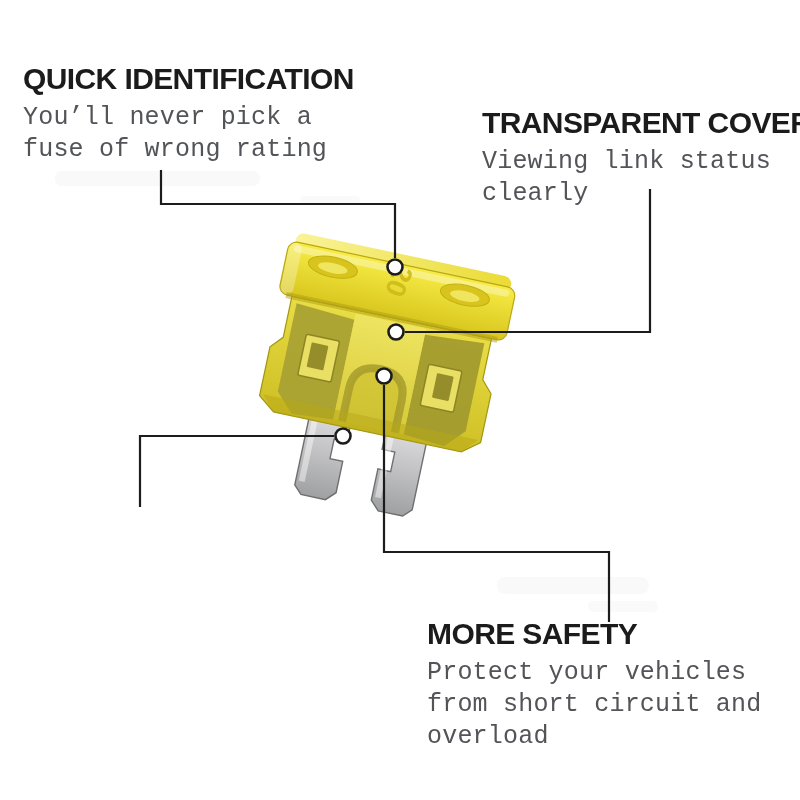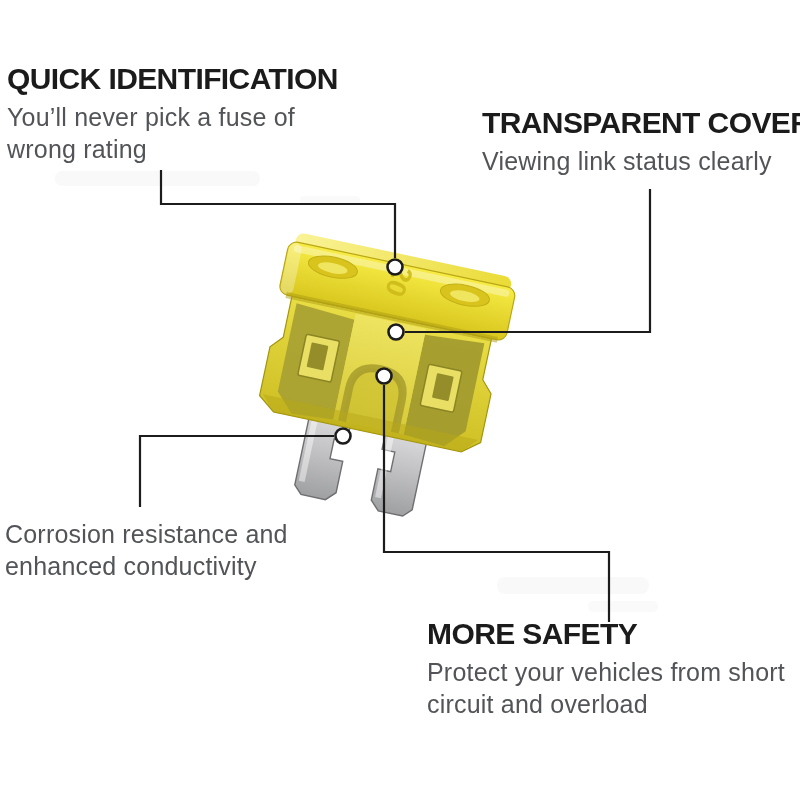--- a/index.html
+++ b/index.html
@@ -3,23 +3,23 @@
 <meta charset="utf-8">
 <style>
   html,body{margin:0;padding:0;}
   body{width:800px;height:800px;background:#ffffff;overflow:hidden;position:relative;
        font-family:"Liberation Sans",sans-serif;}
   .stage{position:absolute;inset:0;width:800px;height:800px;}
   svg.diagram{position:absolute;left:0;top:0;}
   .label{position:absolute;}
   .label h2{margin:0;font-family:"Liberation Sans",sans-serif;font-weight:700;
             font-size:30px;line-height:1.08;color:#1b1b1b;letter-spacing:-0.6px;}
-  .label p{margin:7px 0 0;font-family:Liberation Sans, sans-serif;font-weight:400;
+  .label p{margin:7px 0 0;font-family:Liberation Mono, monospace;font-weight:400;
            font-size:25px;line-height:1.27;color:#525458;letter-spacing:0.2px;}
-  #callout-qi{left:7px;top:63px;}   #callout-qi p{width:330px;}
+  #callout-qi{left:23px;top:63px;}   #callout-qi p{width:330px;}
   #callout-tc{left:482px;top:107px;} #callout-tc p{width:330px;}
   #callout-tpz{left:5px;top:512px;}  #callout-tpz p{width:310px;}
   #callout-ms{left:427px;top:618px;} #callout-ms p{width:385px;}
 </style>
 </head>
 <body>
 
 <div class="stage">
 
   <svg class="diagram" width="800" height="800" viewBox="0 0 800 800">
@@ -118,21 +118,20 @@
     <h2>QUICK IDENTIFICATION</h2>
     <p>You’ll never pick a fuse of wrong rating</p>
   </div>
 
   <div class="label" id="callout-tc">
     <h2>TRANSPARENT COVER</h2>
     <p>Viewing link status clearly</p>
   </div>
 
   <div class="label" id="callout-tpz">
-    <p>Corrosion resistance and enhanced conductivity</p>
   </div>
 
   <div class="label" id="callout-ms">
     <h2>MORE SAFETY</h2>
     <p>Protect your vehicles from short circuit and overload</p>
   </div>
 
 </div>
 
 </body></html>

